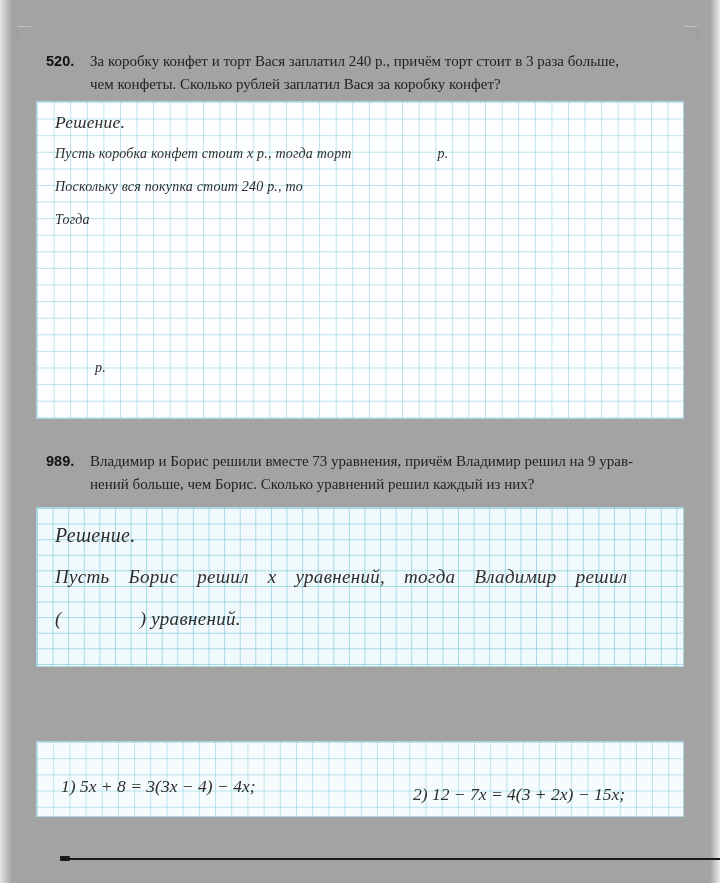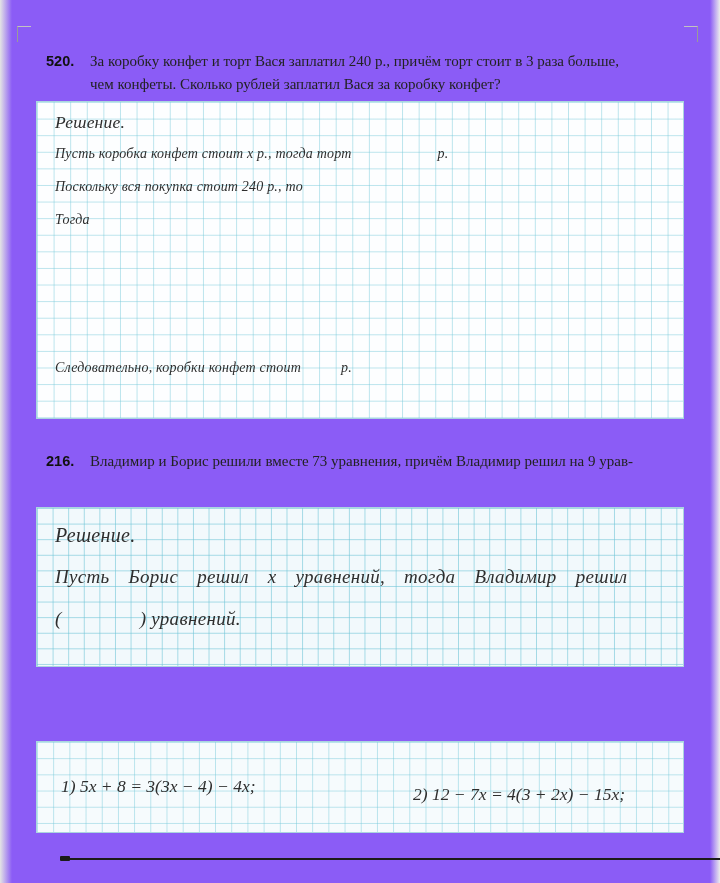--- a/index.html
+++ b/index.html
@@ -1,20 +1,20 @@
 <!DOCTYPE html>
 <html><head>
 <meta charset="utf-8">
 <style>
   * { margin:0; padding:0; box-sizing:border-box; }
   html,body { background:#ffffff; }
   .page {
     position:relative;
     width:720px; height:883px;
-    background:#8b5cf6;
+    background:#a3a3a3;
     overflow:hidden;
     font-family:"Liberation Serif", serif;
     color:#1c1c1c;
   }
   .edge-left {
     position:absolute; left:0; top:0; width:12px; height:100%;
     background:linear-gradient(to right, #e4e4e4, rgba(255,255,255,0));
   }
   .edge-right {
     position:absolute; right:0; top:0; width:10px; height:100%;
@@ -57,21 +57,21 @@
   .box1 { top:101px; height:318px; }
   .box2 {
     top:507px; height:160px;
     background-color:#f2f9fc;
     background-image:
       linear-gradient(to right, rgba(110,196,214,0.60) 1px, rgba(0,0,0,0) 1px),
       linear-gradient(to bottom, rgba(110,196,214,0.60) 1px, rgba(0,0,0,0) 1px);
     background-size:15.6px 15.6px;
   }
   .box3 {
-    top:741px; height:92px;
+    top:741px; height:76px;
     background-color:#f6fbfd;
     background-size:16.2px 16.2px;
   }
 
   .sline {
     position:absolute; left:18px; right:12px;
     font-style:italic;
     font-family:Liberation Serif, serif;
     color:#2e2e2e;
     display:flex; align-items:baseline;
@@ -108,30 +108,30 @@
   <div class="grid-box box1">
     <div class="sline heading" style="top:10px">Решение.</div>
     <div class="sline" style="top:44px">
       <span>Пусть коробка конфет стоит x р., тогда торт</span>
       <span class="gap" style="width:86px"></span>
       <span>р.</span>
     </div>
     <div class="sline" style="top:77px">Поскольку вся покупка стоит 240 р., то</div>
     <div class="sline" style="top:110px">Тогда</div>
     <div class="sline" style="top:258px">
-      <span>Следовательно, коробки конфет стоит</span>
       <span class="gap" style="width:40px"></span>
       <span>р.</span>
     </div>
   </div>
 
   <section class="problem" style="top:450px">
-    <div class="pnum">216.</div>
+    <div class="pnum">989.</div>
     <div class="ptext">
       <div>Владимир и Борис решили вместе 73 уравнения, причём Владимир решил на 9 урав-</div>
+      <div>нений больше, чем Борис. Сколько уравнений решил каждый из них?</div>
     </div>
   </section>
 
   <div class="grid-box box2">
     <div class="sline heading" style="top:16px">Решение.</div>
     <div class="sline stretched" style="top:58px">Пусть Борис решил x уравнений, тогда Владимир решил</div>
     <div class="sline" style="top:100px">
       <span>(</span>
       <span class="gap" style="width:78px"></span>
       <span>) уравнений.</span>

